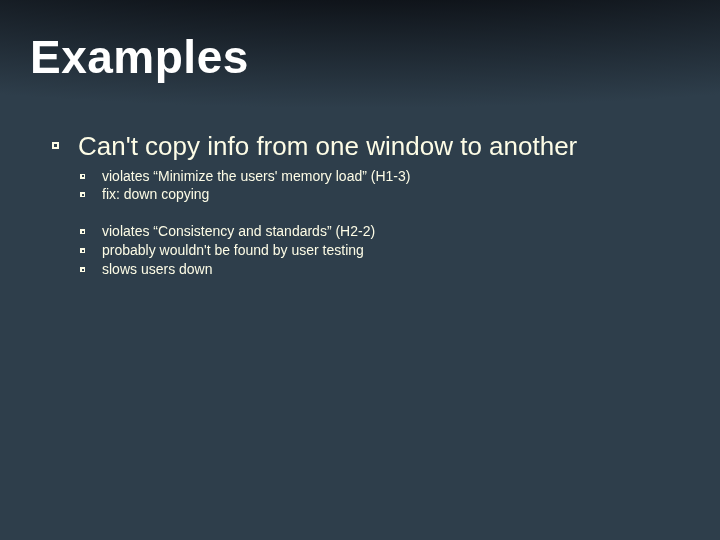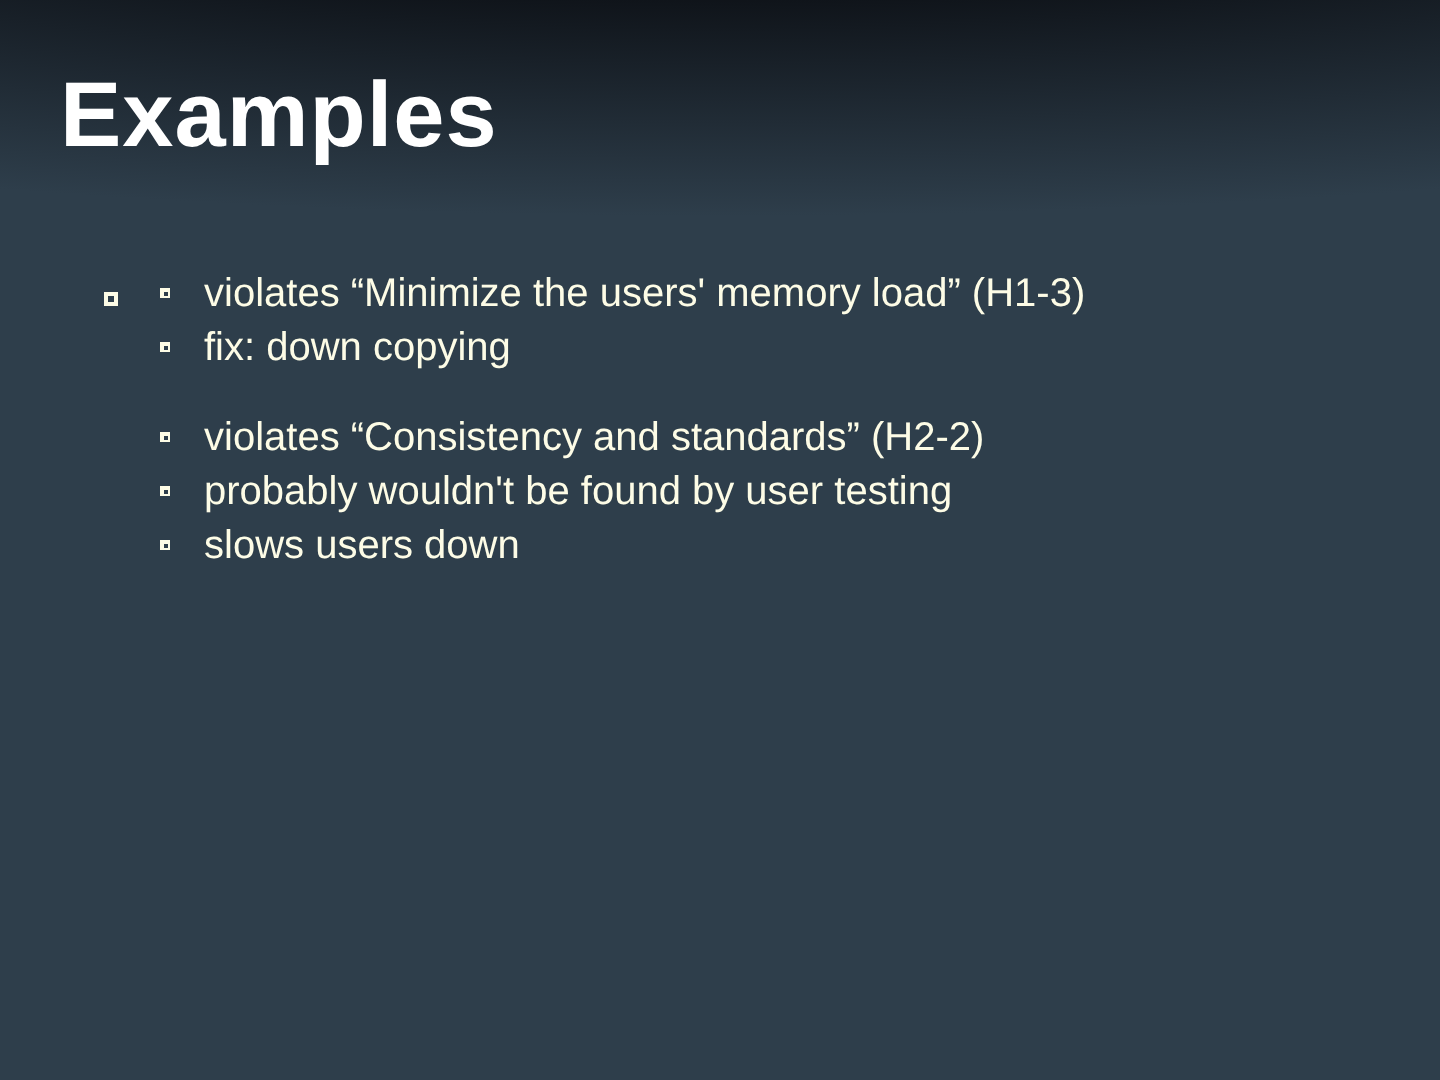--- a/index.html
+++ b/index.html
@@ -46,21 +46,21 @@
     padding-left: 28px;
   }
   .lvl1-block {
     margin-bottom: 18px;
   }
   .lvl2-group {
     margin-left: 28px;
     margin-top: 2px;
   }
   .lvl2 {
-    font-size: 20px;
+    font-size: 14px;
     line-height: 1.35;
     position: relative;
     padding-left: 24px;
   }
   .dot1 {
     position: absolute;
     left: 2px;
     top: 0.45em;
     width: 7px;
     height: 7px;
@@ -97,20 +97,21 @@
 <body>
 
 <div class="title-band"></div>
 <div class="title">Examples</div>
 
 <div class="content">
 
   <div class="lvl1-block">
     <div class="lvl1">
       <span class="dot1"></span>
+      <span>Can't copy info from one window to another</span>
     </div>
     <div class="lvl2-group">
       <div class="lvl2">
         <span class="dot2"></span>
         <span>violates “Minimize the users' memory load” (H1-3)</span>
       </div>
       <div class="lvl2">
         <span class="dot2"></span>
         <span>fix: down copying</span>
       </div>

